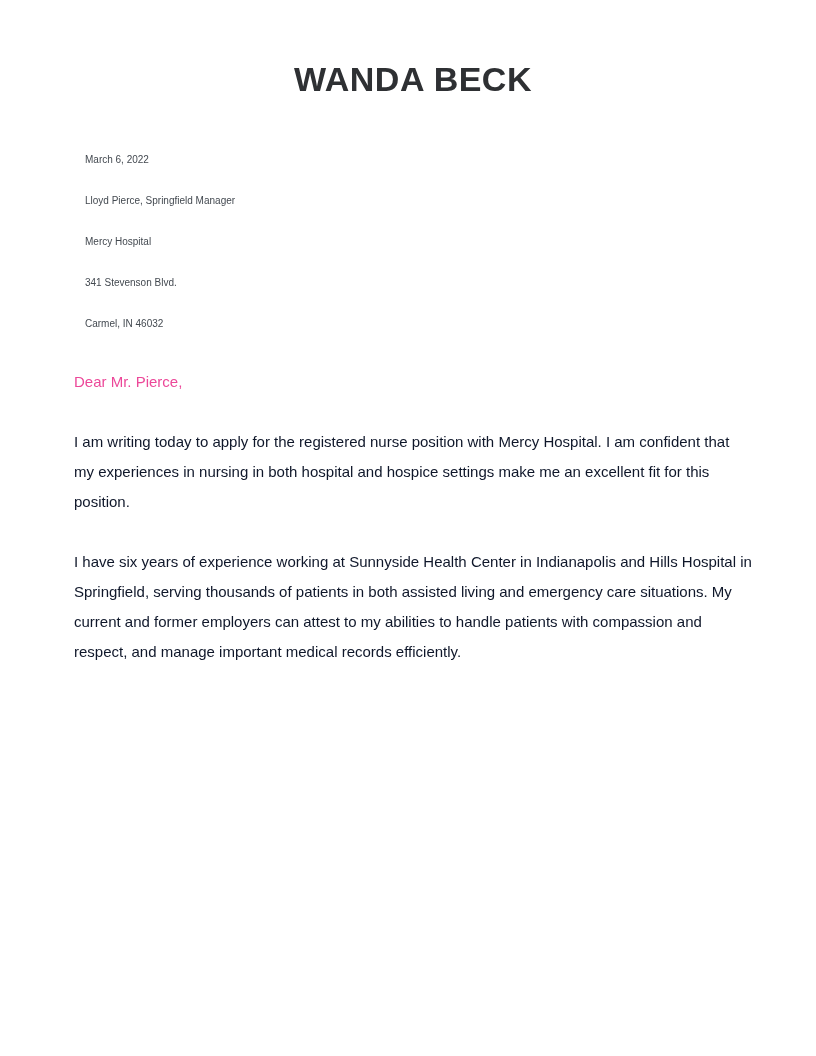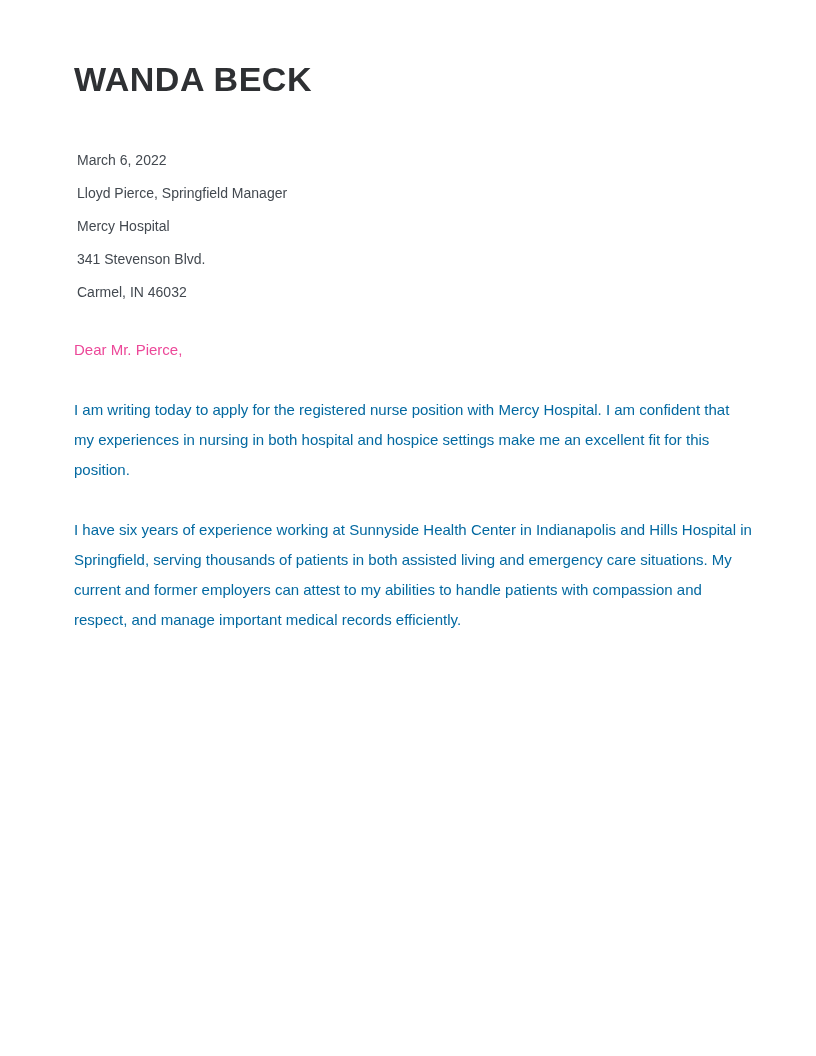--- a/index.html
+++ b/index.html
@@ -30,53 +30,54 @@
     margin-bottom: 0;
   }
   .candidate-name {
     font-size: 34px;
     font-weight: bold;
     letter-spacing: 0.5px;
     color: #2e3033;
     line-height: 1.15;
     margin: 0 0 12px 0;
     white-space: nowrap;
+    text-align: center;
   }
   .contact-line {
     font-size: 14.5px;
     color: #c9cbcd;
     letter-spacing: 0.15px;
     line-height: 1.3;
     margin: 0;
     white-space: nowrap;
   }
 
   
   .recipient-block {
     margin-top: 46px;
   }
   .recipient-line {
-    font-size: 14px;
+    font-size: 10px;
     color: #434950;
     line-height: 30px;
-    margin: 3px;
+    margin: 11px;
     white-space: nowrap;
   }
 
   
   .salutation {
     margin-top: 28px;
     font-size: 15px;
     color: #ec4899;
     line-height: 30px;
   }
   .body-paragraph {
     margin-top: 30px;
     font-size: 15px;
-    color: #0369a1;
+    color: #0f172a;
     line-height: 30px;
     max-width: 680px;
     text-align: left;
   }
 
   
   .closing-block {
     margin-top: 30px;
   }
   .closing-line {

